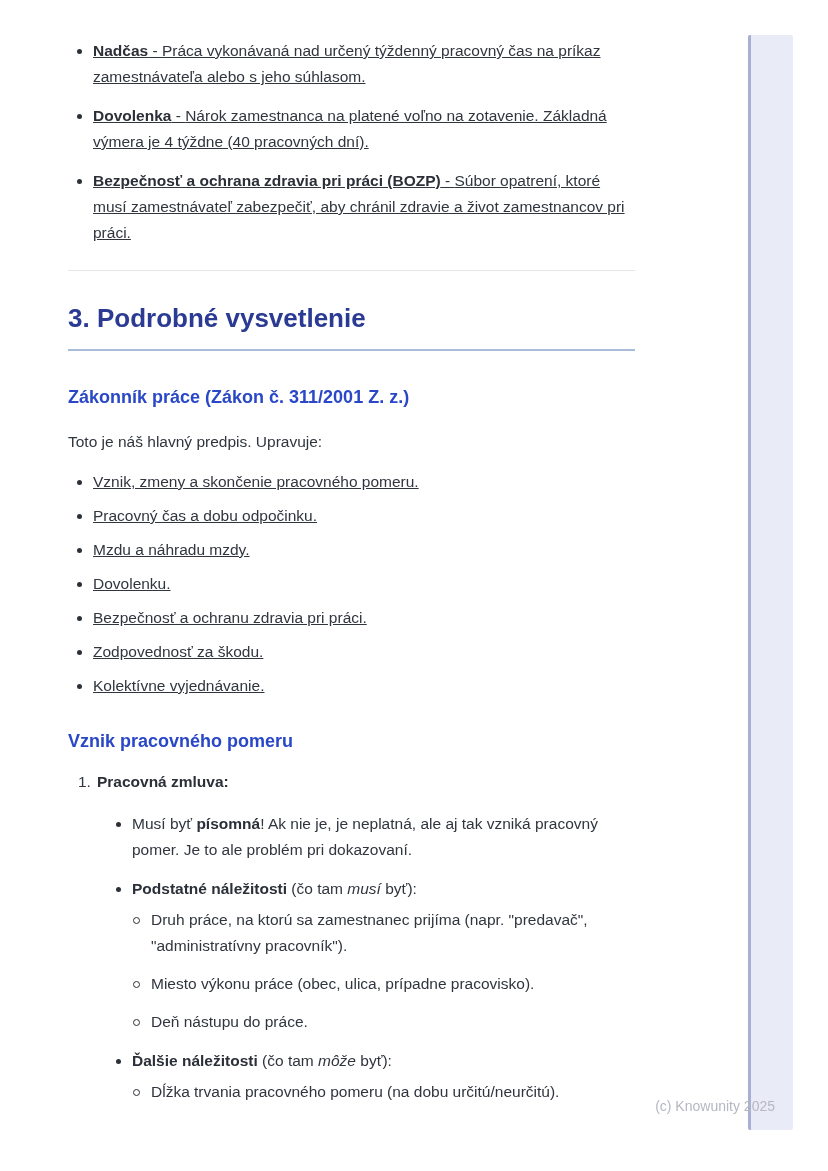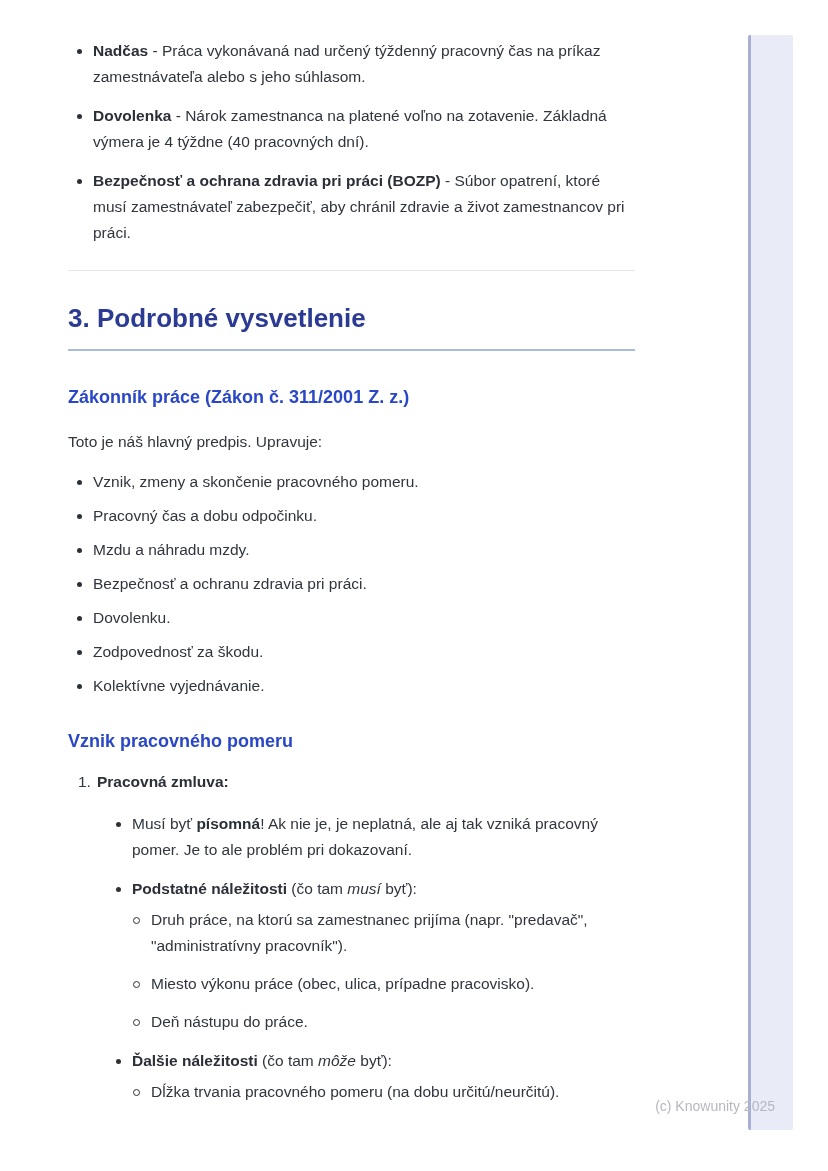--- a/index.html
+++ b/index.html
@@ -22,21 +22,21 @@
   }
   .page{position:relative;width:828px;height:1171px;overflow:hidden;background:#fff;}
   .content{
     position:absolute;left:68px;top:0;width:567px;
     padding-top:38px;
     font-size:15.5px;line-height:26px;
   }
   ul{list-style:none;margin:0;padding:0;}
   li{position:relative;}
   
-  .l1 > li{padding-left:25px;margin-bottom:13px;}
+  .l1 > li{padding-left:25px;margin-bottom:13px;text-decoration:underline;}
   .l1 > li::before{
     content:"";position:absolute;left:9px;top:10.5px;
     width:5px;height:5px;border-radius:50%;background:#2c3037;
   }
   .l1.tight > li{margin-bottom:8px;}
   hr.divider{border:none;border-top:1px solid var(--divider);margin:24px 0 0 0;}
   h1{
     margin:28px 0 0 0;
     font-size:26px;line-height:38px;font-weight:700;
     color:var(--heading-primary);
@@ -100,22 +100,22 @@
     <h1>3. Podrobné vysvetlenie</h1>
 
     <h2>Zákonník práce (Zákon č. 311/2001 Z. z.)</h2>
 
     <p class="intro">Toto je náš hlavný predpis. Upravuje:</p>
 
     <ul class="l1 tight">
       <li>Vznik, zmeny a skončenie pracovného pomeru.</li>
       <li>Pracovný čas a dobu odpočinku.</li>
       <li>Mzdu a náhradu mzdy.</li>
+      <li>Dovolenku.</li>
       <li>Bezpečnosť a ochranu zdravia pri práci.</li>
-      <li>Dovolenku.</li>
       <li>Zodpovednosť za škodu.</li>
       <li>Kolektívne vyjednávanie.</li>
     </ul>
 
     <h2 class="second">Vznik pracovného pomeru</h2>
 
     <div class="numblock">
       <div class="numrow">
         <span class="num">1.</span><strong>Pracovná zmluva:</strong>
       </div>

